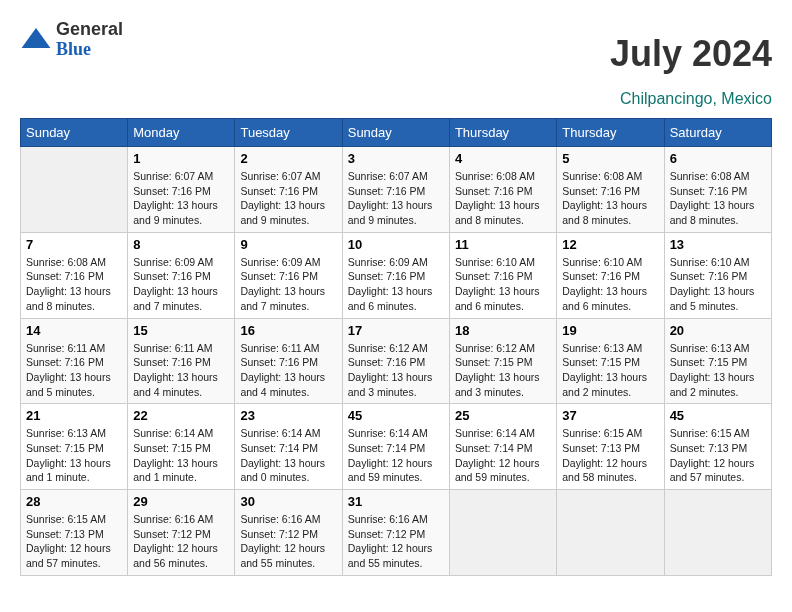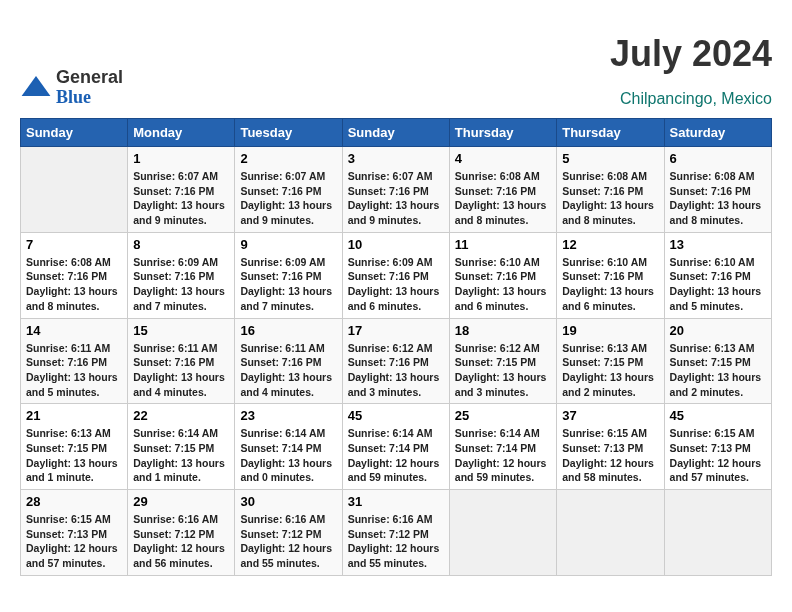--- a/index.html
+++ b/index.html
@@ -6,21 +6,21 @@
     body {
       font-family: Arial, sans-serif;
       background: #fff;
       width: 792px;
       min-height: 612px;
       padding: 20px;
     }
     .header {
       display: flex;
       justify-content: space-between;
-      align-items: flex-end;
+      align-items: flex-start;
       margin-bottom: 10px;
     }
     .logo {
       display: flex;
       align-items: center;
       gap: 4px;
     }
     .logo-text {
       font-size: 18px;
       font-weight: bold;
@@ -51,41 +51,40 @@
       width: 100%;
       border-collapse: collapse;
       font-size: 11px;
     }
     thead tr th {
       background-color: #2563b0;
       color: #fff;
       text-align: left;
       padding: 6px 5px;
       font-size: 13px;
-      font-weight: bold;
+      font-weight: normal;
       border: 1px solid #1a4a8a;
     }
     tbody tr td {
       border: 1px solid #ccc;
       vertical-align: top;
       padding: 4px 5px;
       height: 80px;
       width: 108px;
     }
     .day-num {
       font-weight: bold;
       font-size: 13px;
       margin-bottom: 3px;
       display: block;
     }
     .day-info {
       font-size: 10.5px;
       color: #222;
       line-height: 1.4;
-      font-weight: bold;
     }
     tbody tr:nth-child(odd) td {
       background: #f9f9f9;
     }
     tbody tr:nth-child(even) td {
       background: #ffffff;
     }
     td.empty {
       background: #f0f0f0 !important;
     }

